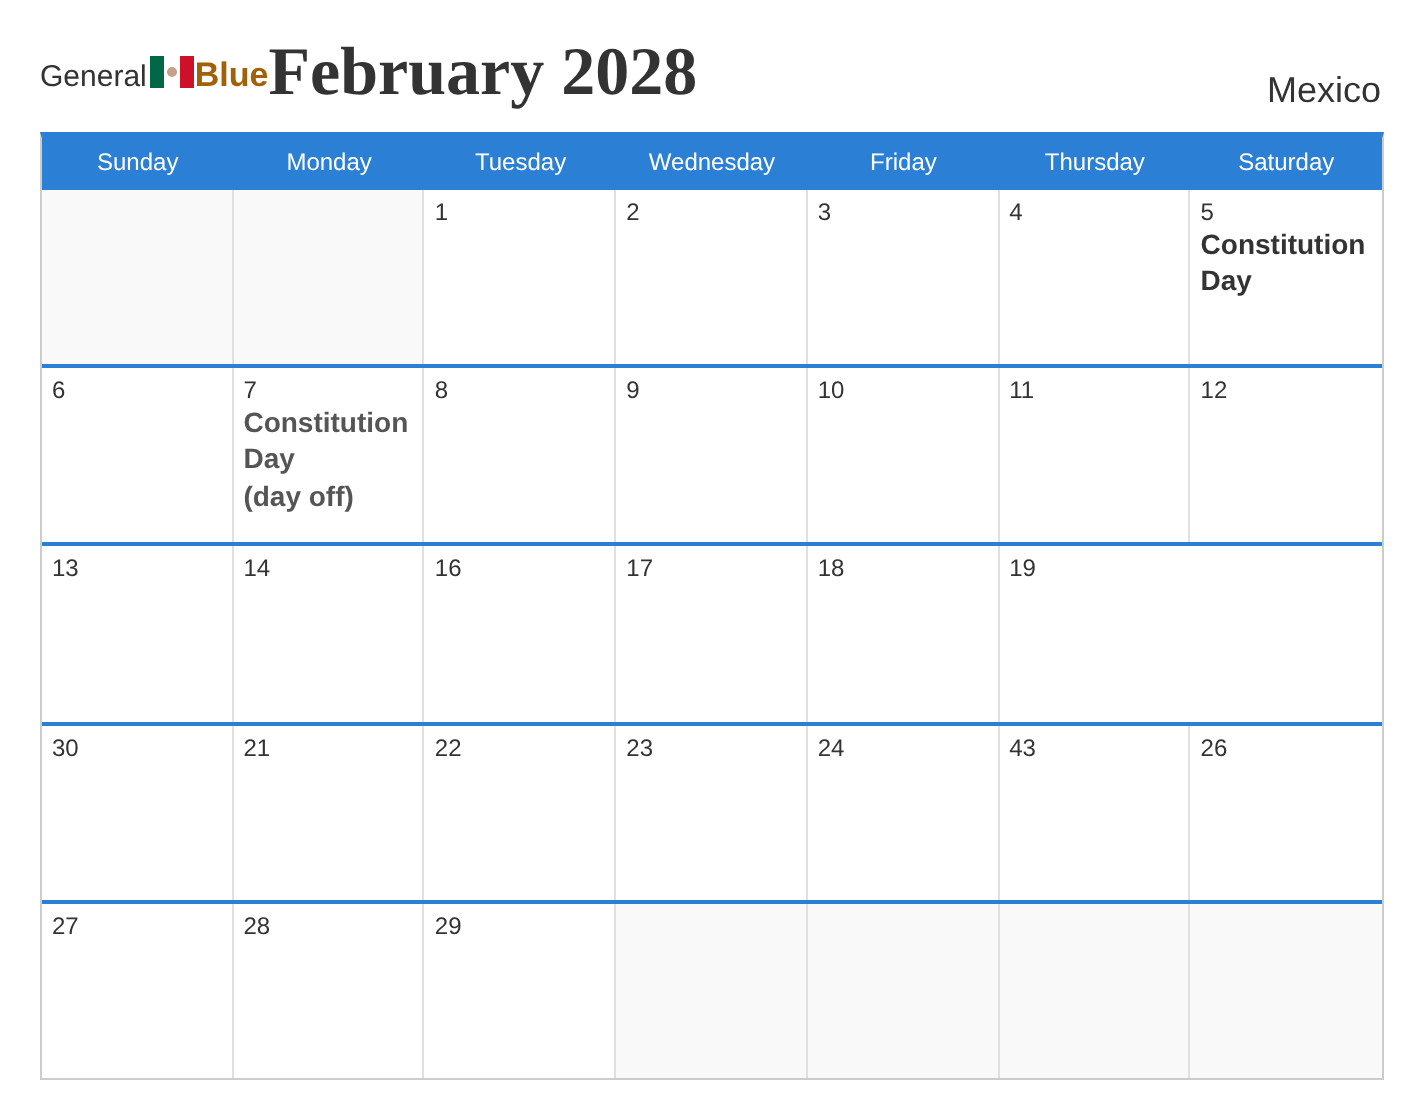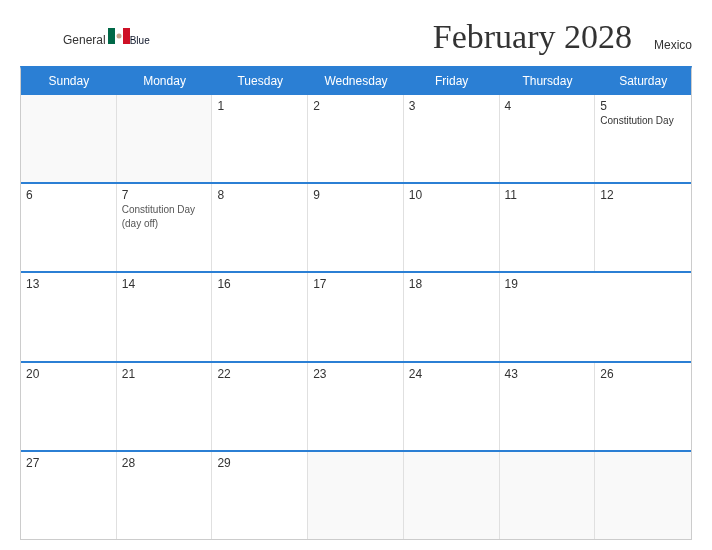--- a/index.html
+++ b/index.html
@@ -22,49 +22,48 @@
       align-items: center;
       justify-content: space-between;
       margin-bottom: 10px;
     }
     .logo {
       display: flex;
       align-items: flex-end;
       line-height: 1;
     }
     .logo-general {
-      font-size: 12px;
+      font-size: 15px;
       color: #333;
       font-weight: normal;
-      margin-left: 43px;
     }
     .logo-blue {
-      font-size: 10px;
-      color: #0f172a;
-      font-weight: normal;
+      font-size: 17px;
+      color: #a16207;
+      font-weight: bold;
     }
     .logo-flag {
       width: 22px;
       height: 16px;
       margin-left: 2px;
       margin-bottom: 2px;
     }
     .title {
       font-size: 34px;
       color: #333;
-      font-weight: normal;
+      font-weight: bold;
       font-family: Georgia, serif;
       flex: 1;
-      text-align: right;
+      text-align: left;
     }
     .country {
-      font-size: 12px;
+      font-size: 18px;
       color: #333;
       min-width: 60px;
-      text-align: right;
+      text-align: center;
       margin-top: 16px;
     }
     .calendar {
       flex: 1;
       border: 1px solid #ccc;
       border-top: 3px solid #2b7fd4;
       display: flex;
       flex-direction: column;
     }
     .day-headers {
@@ -104,24 +103,25 @@
     }
     .day-cell.empty {
       background: #f9f9f9;
     }
     .day-number {
       font-size: 12px;
       color: #333;
       display: block;
     }
     .event-text {
-      font-size: 10px;
+      font-size: 14px;
       color: #555;
       margin-top: 2px;
       line-height: 1.3;
+      font-weight: bold;
     }
     .day-cell.saturday .day-number,
     .day-cell.saturday .event-text {
       color: #333;
     }
   </style>
 </head>
 <body>
 
 <div class="page">
@@ -217,21 +217,21 @@
         <div class="day-cell">
             <span class="day-number">18</span>
           </div>
         <div class="day-cell saturday">
             <span class="day-number">19</span>
           </div>
       </div>
 
       <div class="week-row">
         <div class="day-cell">
-            <span class="day-number">20</span>
+            <span class="day-number">30</span>
           </div>
         <div class="day-cell">
             <span class="day-number">21</span>
           </div>
         <div class="day-cell">
             <span class="day-number">22</span>
           </div>
         <div class="day-cell">
             <span class="day-number">23</span>
           </div>

